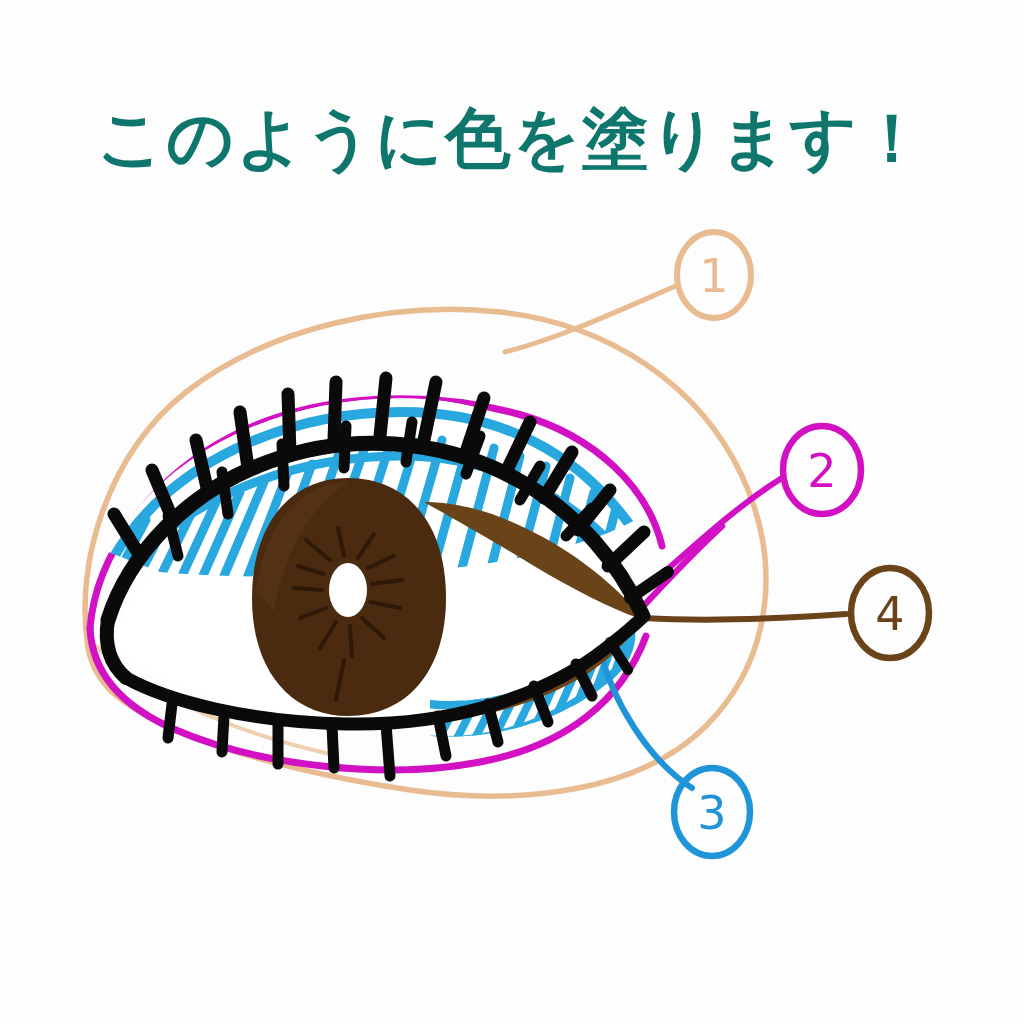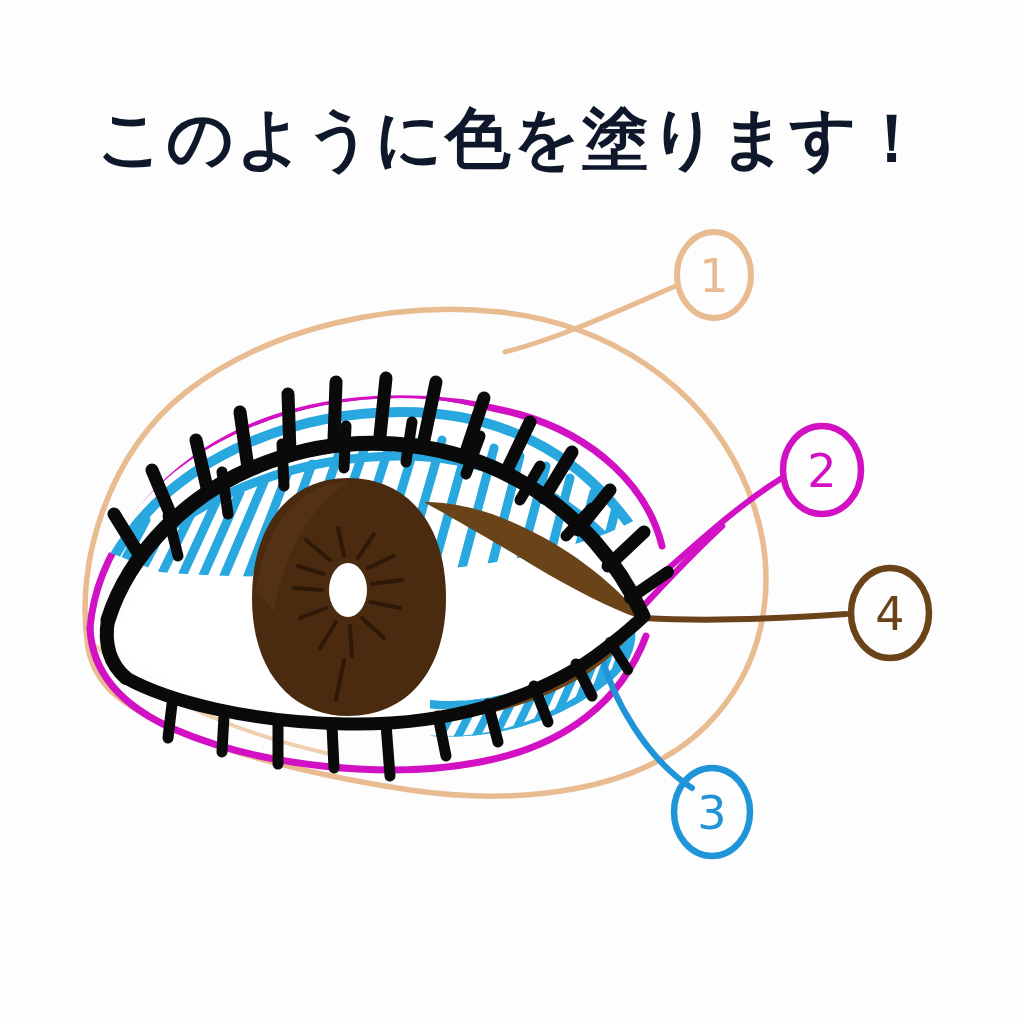--- a/index.html
+++ b/index.html
@@ -18,21 +18,21 @@
   #title {
     position: absolute;
     left: 0;
     top: 104px;
     width: 1024px;
     text-align: center;
     font-family: "DejaVu Sans", "Liberation Sans", sans-serif;
     font-size: 66px;
     font-weight: 700;
     letter-spacing: 2px;
-    color: #0f172a;
+    color: #0f766e;
     white-space: nowrap;
     line-height: 1.05;
   }
   #art {
     position: absolute;
     left: 0;
     top: 0;
     width: 1024px;
     height: 1024px;
   }

